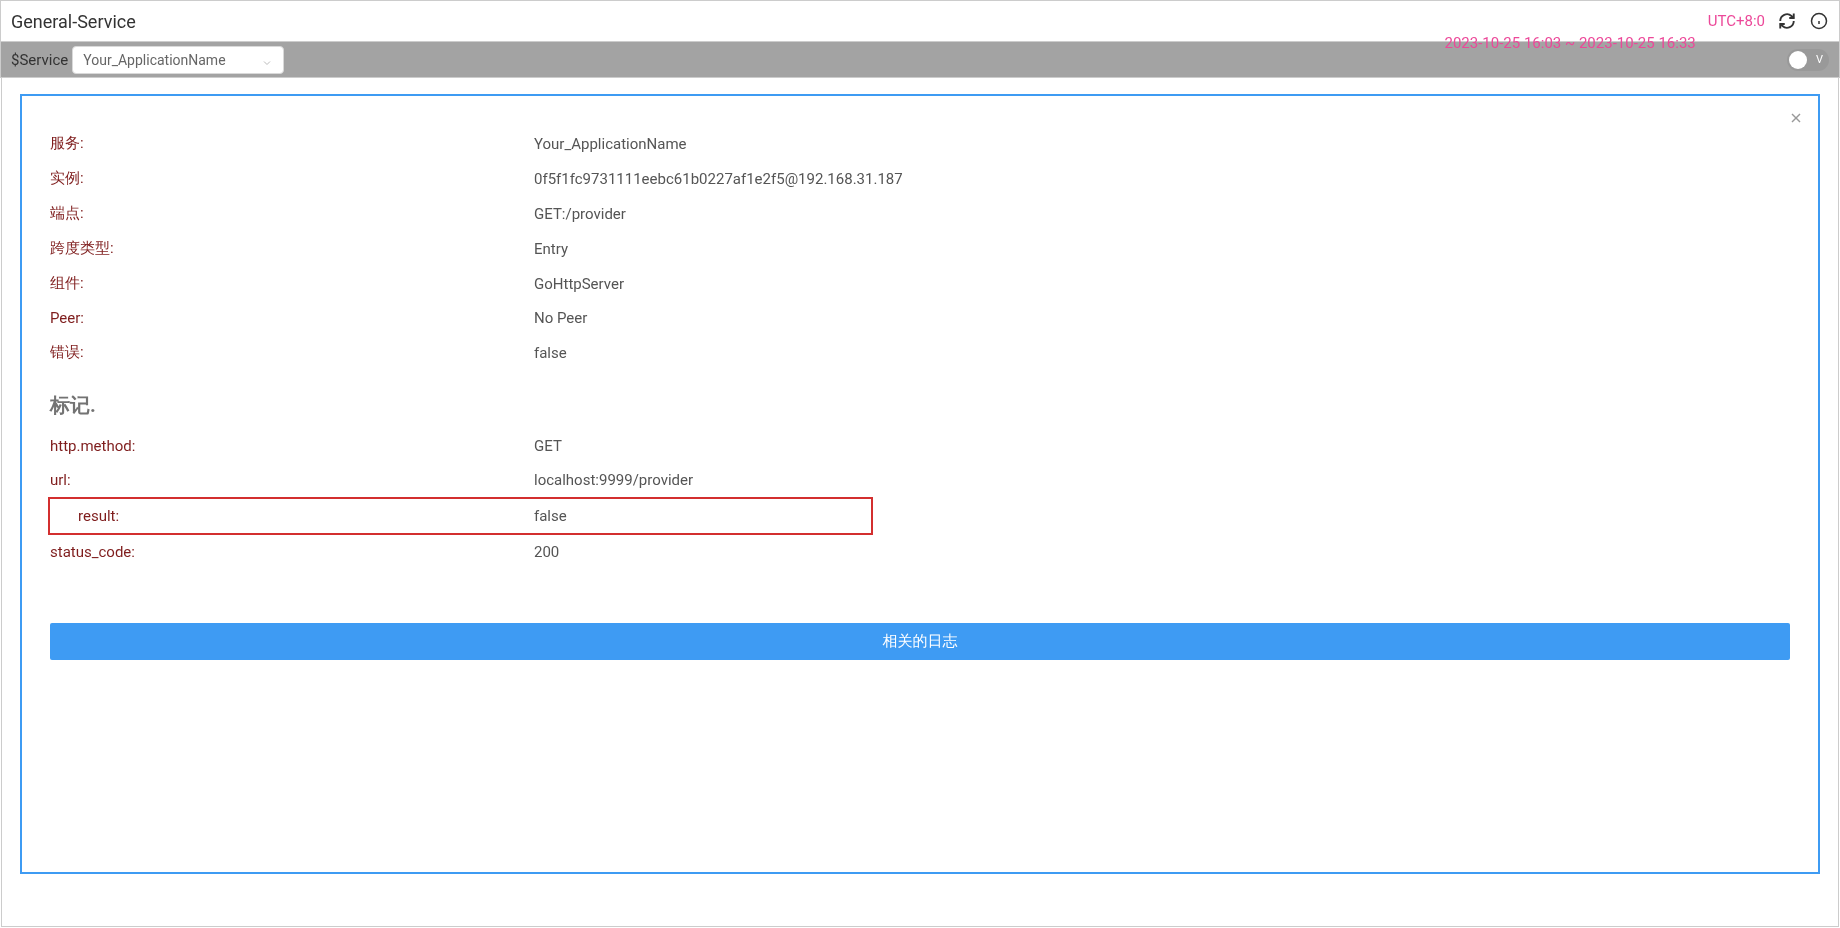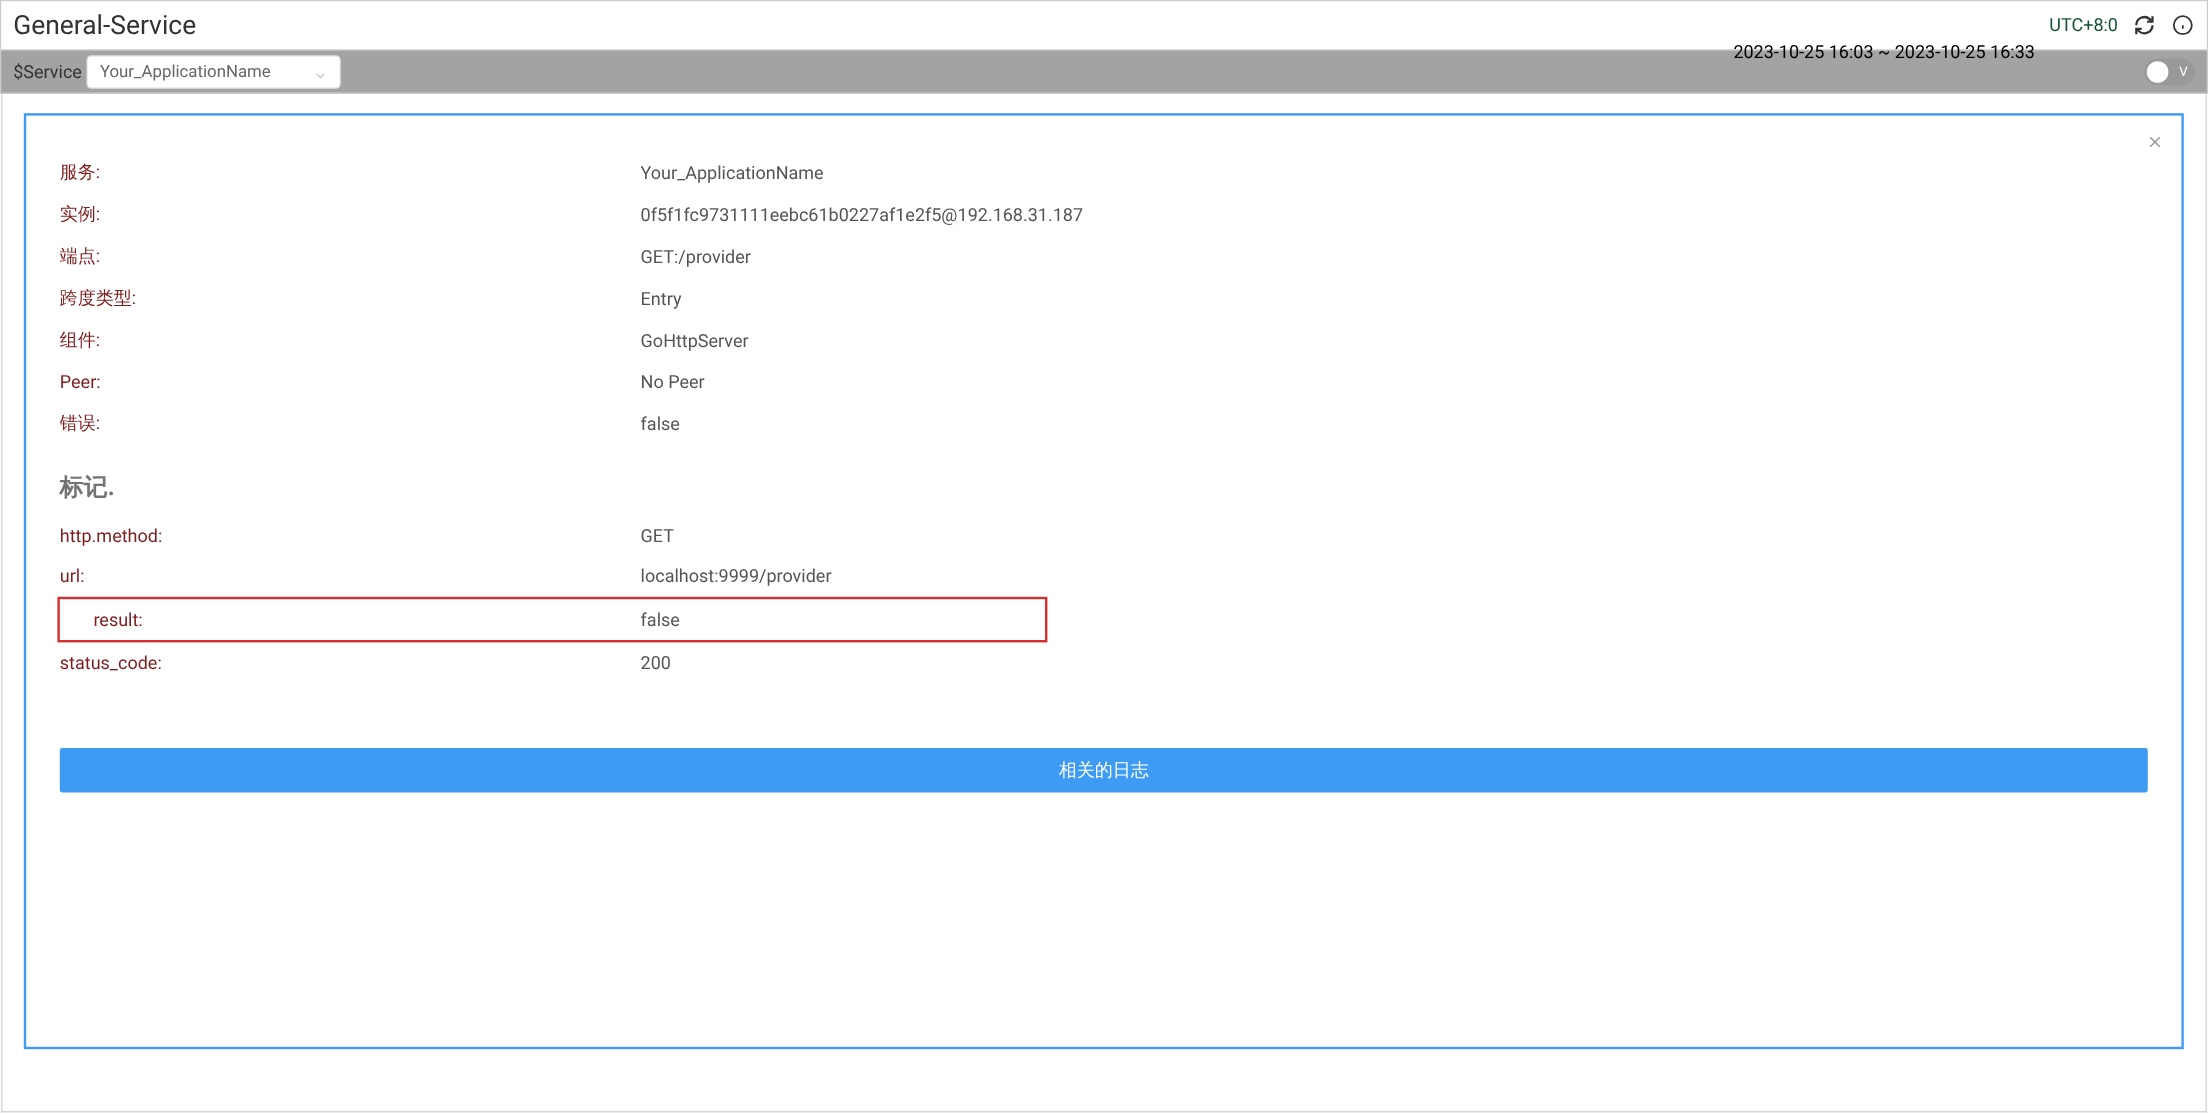--- a/index.html
+++ b/index.html
@@ -14,36 +14,36 @@
     }
     .header-top {
       height: 42px;
       border: 1px solid #ccc;
       display: flex;
       align-items: center;
       padding: 0 10px;
       justify-content: space-between;
     }
     .header-top-left {
-      font-size: 22px;
+      font-size: 18px;
       color: #333;
     }
     .header-top-right {
       display: flex;
       align-items: center;
       gap: 12px;
     }
     .time-range {
       font-size: 15px;
-      color: #000000;
+      color: #ec4899;
       margin-top: 44px;
     }
     .utc-label {
       font-size: 15px;
-      color: #14532d;
+      color: #ec4899;
     }
     .refresh-icon, .info-icon {
       width: 20px;
       height: 20px;
       display: flex;
       align-items: center;
       justify-content: center;
       cursor: pointer;
     }
     .header-sub {

